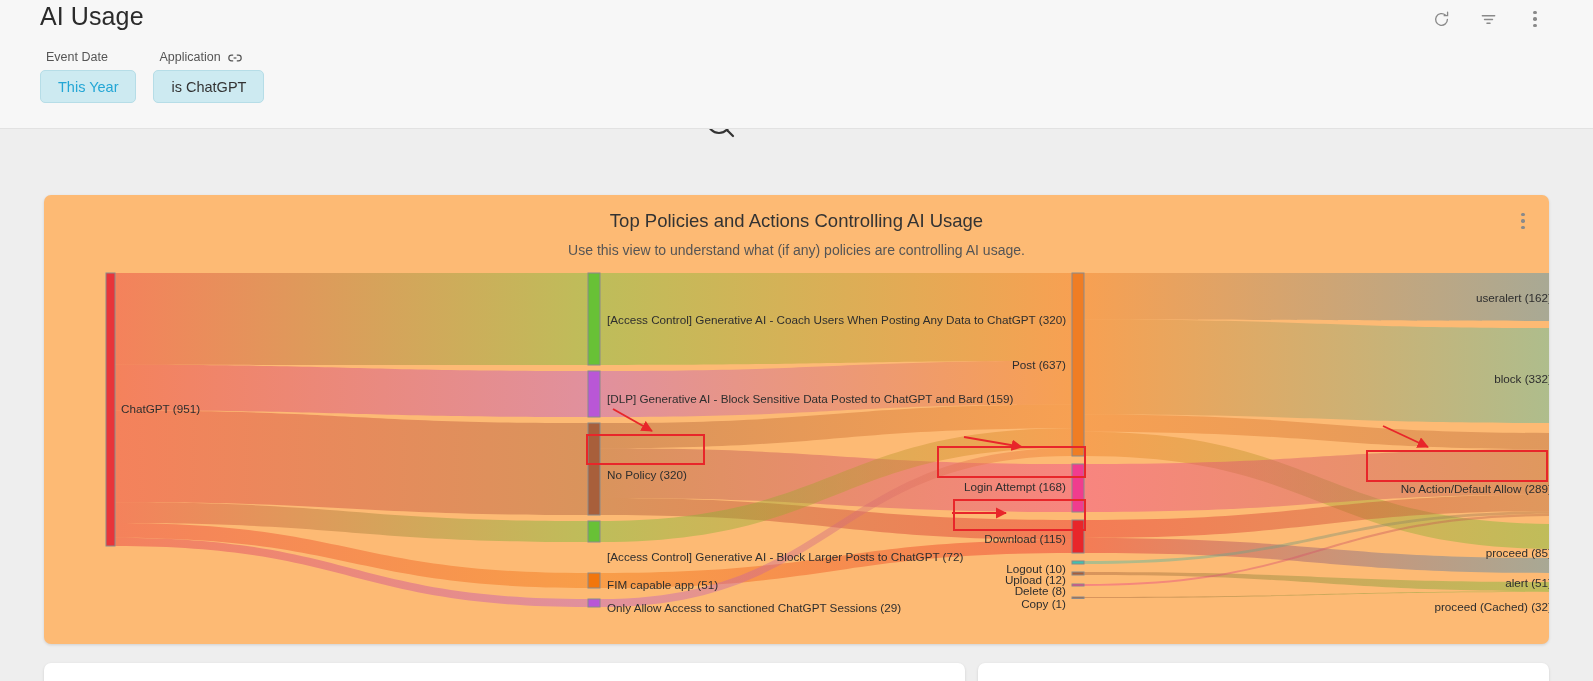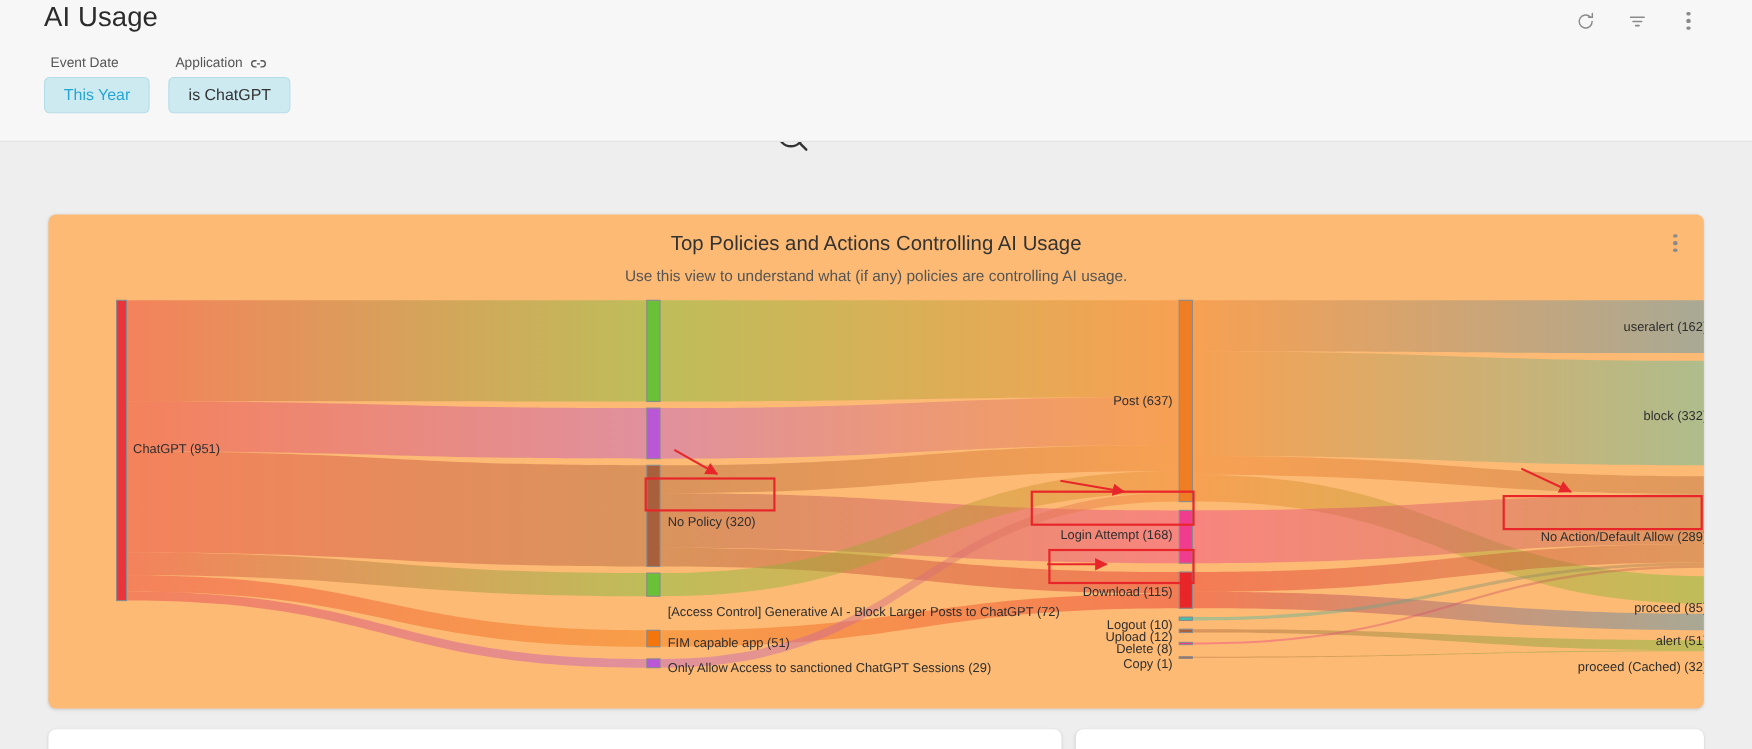--- a/index.html
+++ b/index.html
@@ -341,20 +341,22 @@
           <rect x="1028" y="389" width="12" height="2" fill="#f03c8e" stroke="#8a8a8a" stroke-width="1"></rect>
           <rect x="1028" y="402" width="12" height="1.5" fill="#a85f3b" stroke="#8a8a8a" stroke-width="1"></rect>
           <rect x="1514" y="78" width="12" height="48" fill="#3092c4" stroke="#8a8a8a" stroke-width="1"></rect>
           <rect x="1514" y="133" width="12" height="95" fill="#3fc2b0" stroke="#8a8a8a" stroke-width="1"></rect>
           <rect x="1514" y="238" width="12" height="83" fill="#b56a3e" stroke="#8a8a8a" stroke-width="1"></rect>
           <rect x="1514" y="329" width="12" height="25" fill="#68c136" stroke="#8a8a8a" stroke-width="1"></rect>
           <rect x="1514" y="363" width="12" height="15" fill="#3092c4" stroke="#8a8a8a" stroke-width="1"></rect>
           <rect x="1514" y="387" width="12" height="10" fill="#68c136" stroke="#8a8a8a" stroke-width="1"></rect>
         </svg>
         <div class="sk-label" style="left: 77px; top: 207px;">ChatGPT (951)</div>
+        <div class="sk-label" style="left: 563px; top: 118px;">[Access Control] Generative AI - Coach Users When Posting Any Data to ChatGPT (320)</div>
+        <div class="sk-label" style="left: 563px; top: 197px;">[DLP] Generative AI - Block Sensitive Data Posted to ChatGPT and Bard (159)</div>
         <div class="sk-label" style="left: 563px; top: 273px;">No Policy (320)</div>
         <div class="sk-label" style="left: 563px; top: 355px;">[Access Control] Generative AI - Block Larger Posts to ChatGPT (72)</div>
         <div class="sk-label" style="left: 563px; top: 383px;">FIM capable app (51)</div>
         <div class="sk-label" style="left: 563px; top: 406px;">Only Allow Access to sanctioned ChatGPT Sessions (29)</div>
         <div class="sk-label right" style="right: 483px; top: 163px;">Post (637)</div>
         <div class="sk-label right" style="right: 483px; top: 285px;">Login Attempt (168)</div>
         <div class="sk-label right" style="right: 483px; top: 337px;">Download (115)</div>
         <div class="sk-label right" style="right: 483px; top: 367px;">Logout (10)</div>
         <div class="sk-label right" style="right: 483px; top: 378px;">Upload (12)</div>
         <div class="sk-label right" style="right: 483px; top: 389px;">Delete (8)</div>

